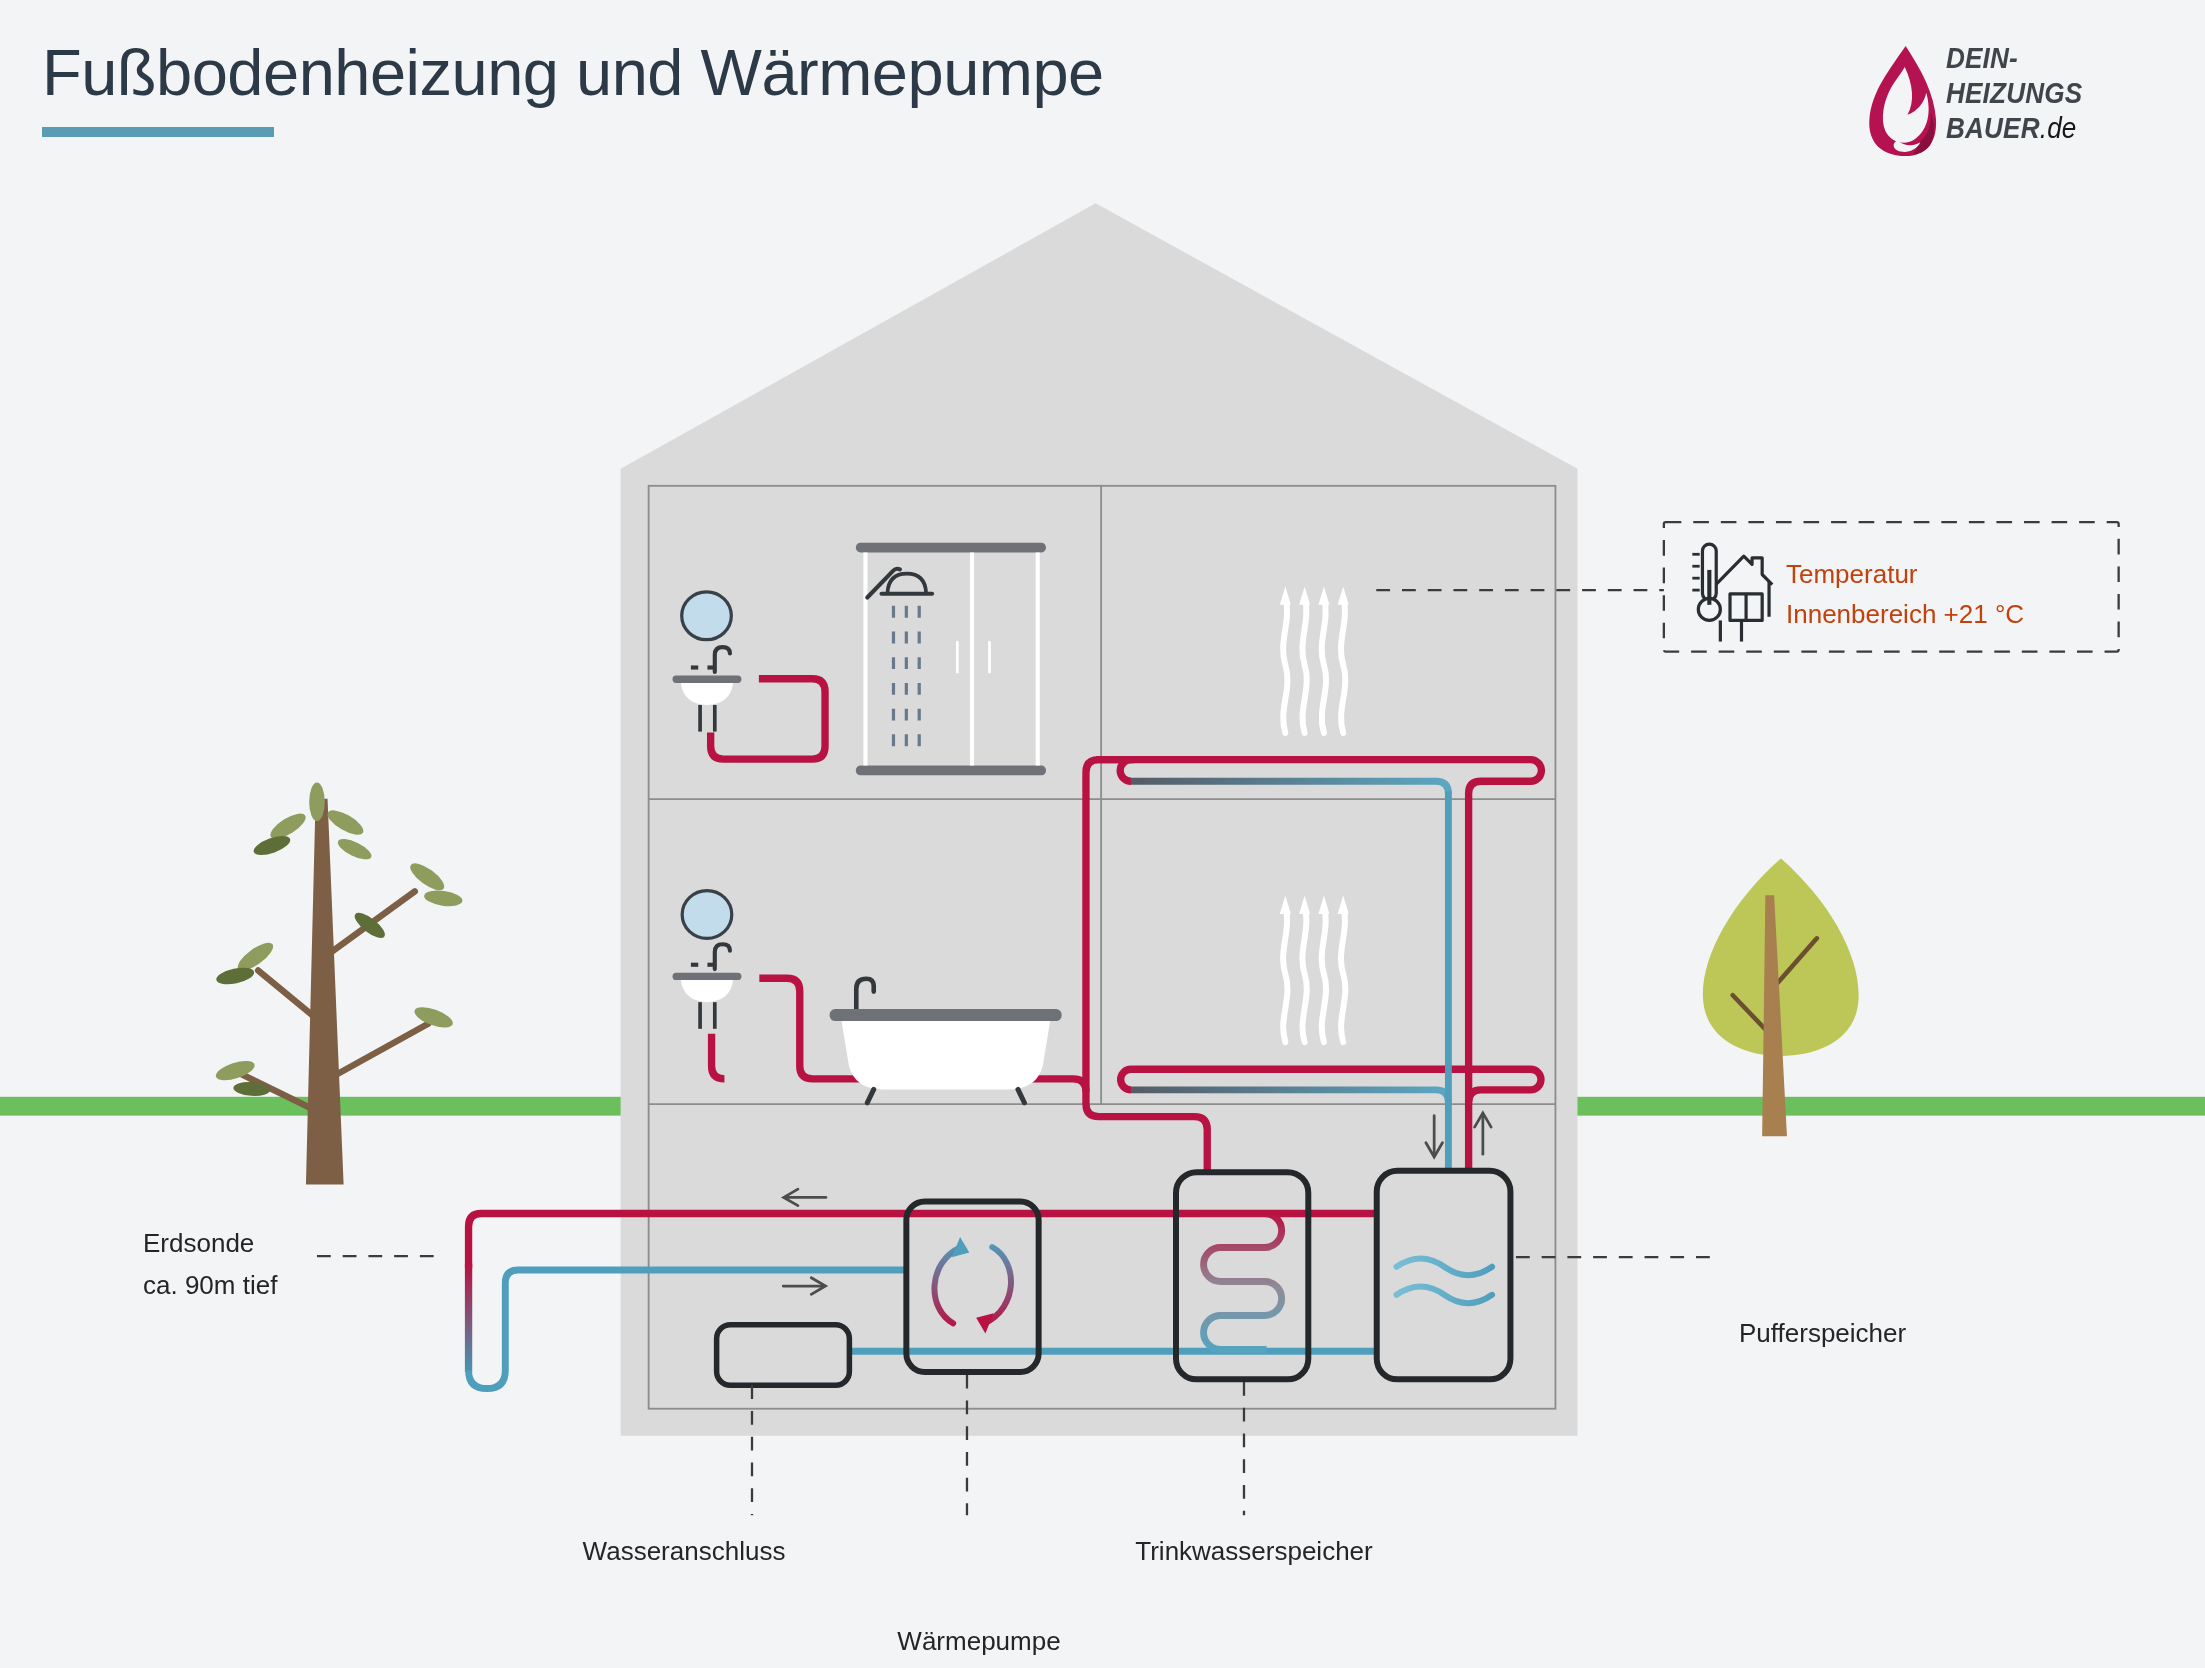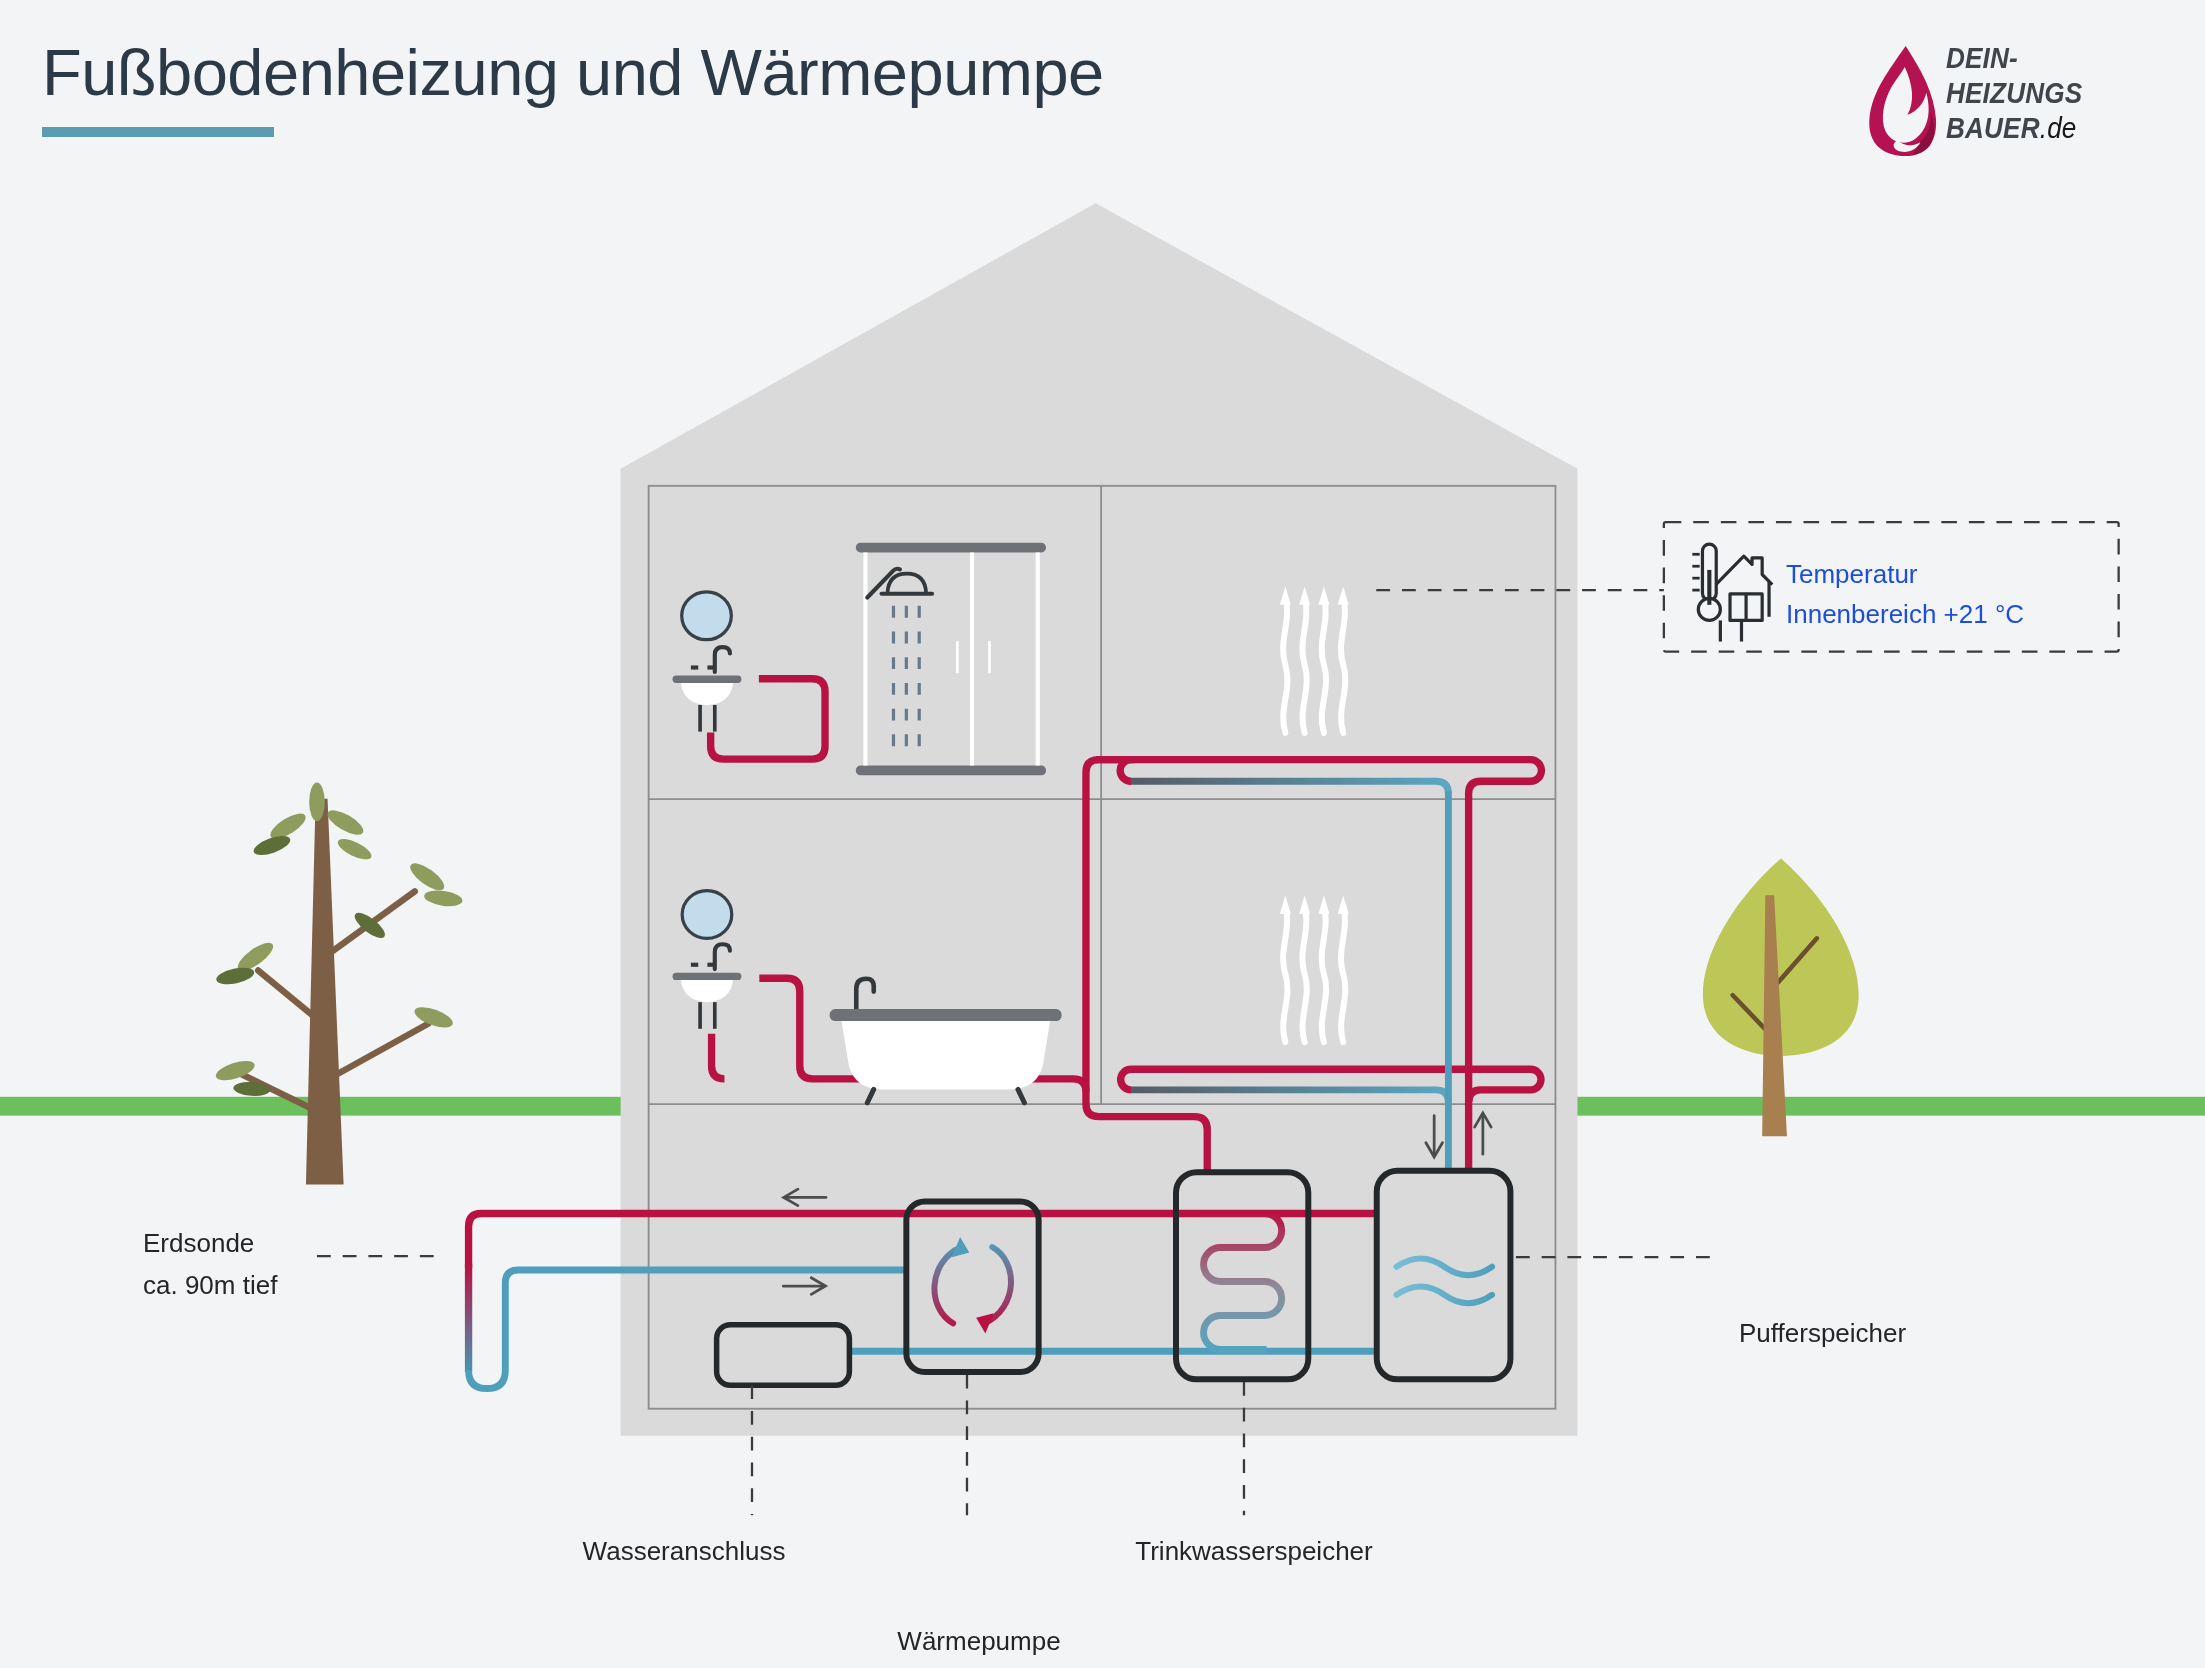--- a/index.html
+++ b/index.html
@@ -28,21 +28,21 @@
     letter-spacing:0.2px;transform:scaleX(.9);transform-origin:left top;
     white-space:nowrap;
   }
   .logo-text .tld{font-weight:500;color:#17181a;}
 
   .label{
     position:absolute;color:#232528;font-size:26px;line-height:42px;
     white-space:nowrap;
   }
   .label.center{transform:translateX(-50%);}
-  .temp-line{position:absolute;color:#1d4ed8;font-size:26px;white-space:nowrap;}
+  .temp-line{position:absolute;color:#c2410c;font-size:26px;white-space:nowrap;}
 </style>
 </head>
 <body>
 
 <div class="stage">
 
 <svg class="diagram" width="2205" height="1669" viewBox="0 0 4800 3632">
   <defs>
     <linearGradient id="gradReturn" gradientUnits="userSpaceOnUse" x1="2462" y1="0" x2="3153" y2="0">
       <stop offset="0" stop-color="#565b66"></stop>

